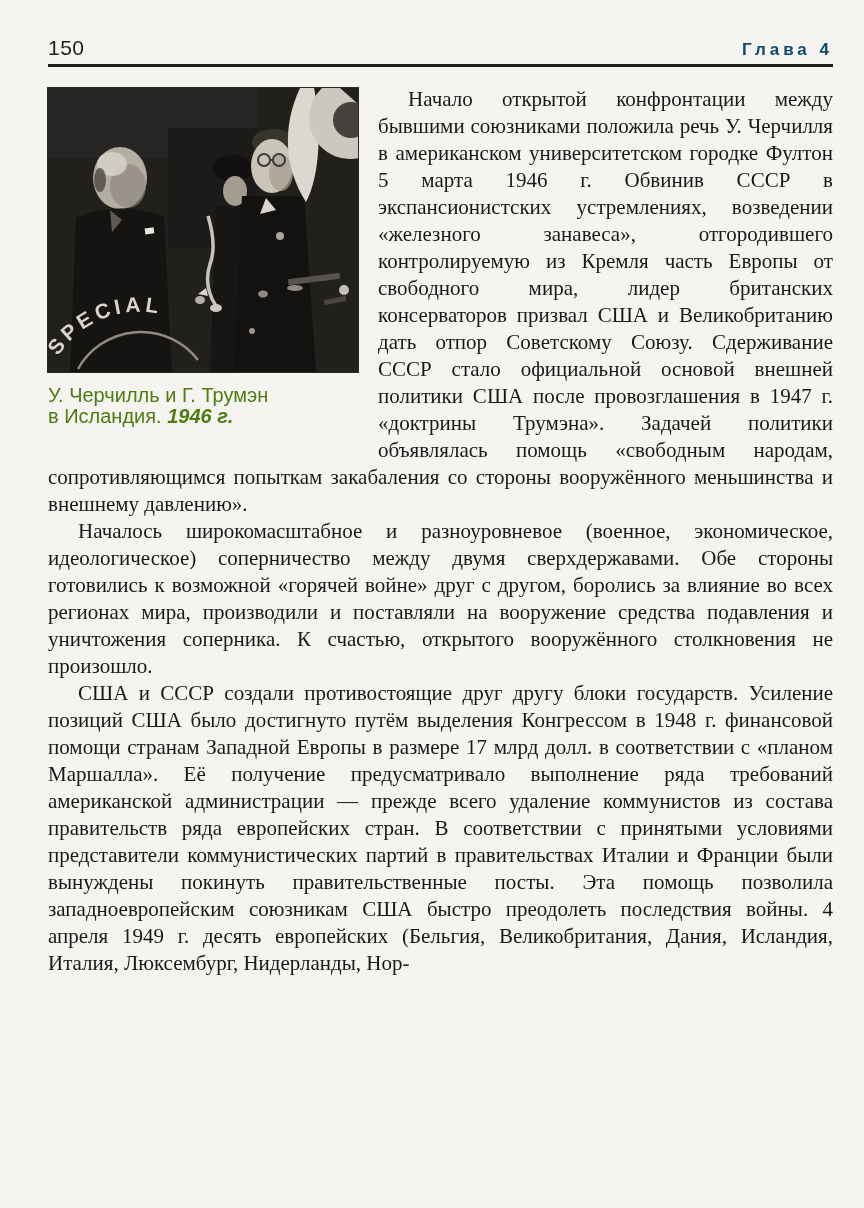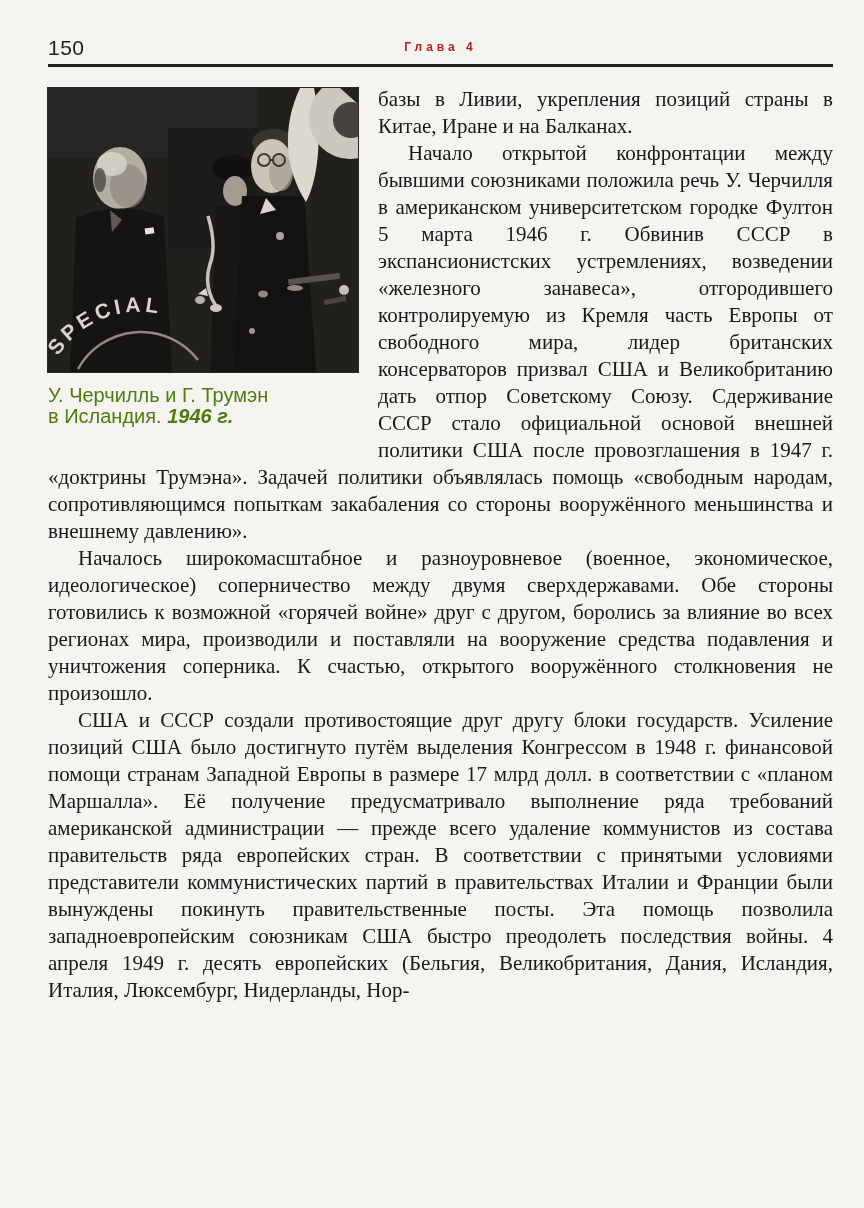--- a/index.html
+++ b/index.html
@@ -22,26 +22,26 @@
   }
   .page-number {
     font-family: "Liberation Sans", sans-serif;
     font-size: 21px;
     letter-spacing: 0.5px;
     color: #1f1f1f;
   }
   .chapter-title {
     position: absolute;
     top: 4px; left: 0; right: 0;
-    text-align: center;
+    text-align: right;
     font-family: "Liberation Sans", sans-serif;
     font-weight: bold;
-    font-size: 12px;
+    font-size: 17px;
     letter-spacing: 4px;
-    color: #b91c1c;
+    color: #0c4a6e;
   }
   .header-rule {
     height: 0;
     border-bottom: 3px solid #1e1e1d;
   }
   
   .article {
     margin-top: 19px;
     font-size: 21px;
     line-height: 27px;
@@ -146,19 +146,18 @@
           </text>
           <path d="M 30 281 A 72 72 0 0 1 150 272" fill="none" stroke="#8f8b84" stroke-width="2.5"></path>
         </svg>
       </div>
       <figcaption class="caption">
         <span>У. Черчилль и Г. Трумэн</span><br>
         <span>в Исландия. </span><span class="cap-year">1946 г.</span>
       </figcaption>
     </figure>
 
-    <p class="para no-indent">базы в Ливии, укрепления позиций страны в Китае, Иране и на Балканах.</p>
     <p class="para">Начало открытой конфронтации между бывшими союзниками положила речь У. Черчилля в американском университетском городке Фултон 5 марта 1946 г. Обвинив СССР в экспансионистских устремлениях, возведении «железного занавеса», отгородившего контролируемую из Кремля часть Европы от свободного мира, лидер британских консерваторов призвал США и Великобританию дать отпор Советскому Союзу. Сдерживание СССР стало официальной основой внешней политики США после провозглашения в 1947 г. «доктрины Трумэна». Задачей политики объявлялась помощь «свободным народам, сопротивляющимся попыткам закабаления со стороны вооружённого меньшинства и внешнему давлению».</p>
     <p class="para">Началось широкомасштабное и разноуровневое (военное, экономическое, идеологическое) соперничество между двумя сверхдержавами. Обе стороны готовились к возможной «горячей войне» друг с другом, боролись за влияние во всех регионах мира, производили и поставляли на вооружение средства подавления и уничтожения соперника. К счастью, открытого вооружённого столкновения не произошло.</p>
     <p class="para">США и СССР создали противостоящие друг другу блоки государств. Усиление позиций США было достигнуто путём выделения Конгрессом в 1948 г. финансовой помощи странам Западной Европы в размере 17 млрд долл. в соответствии с «планом Маршалла». Её получение предусматривало выполнение ряда требований американской администрации — прежде всего удаление коммунистов из состава правительств ряда европейских стран. В соответствии с принятыми условиями представители коммунистических партий в правительствах Италии и Франции были вынуждены покинуть правительственные посты. Эта помощь позволила западноевропейским союзникам США быстро преодолеть последствия войны. 4 апреля 1949 г. десять европейских (Бельгия, Великобритания, Дания, Исландия, Италия, Люксембург, Нидерланды, Нор-</p>
 
   </main>
 </div>
 
 </body></html>

